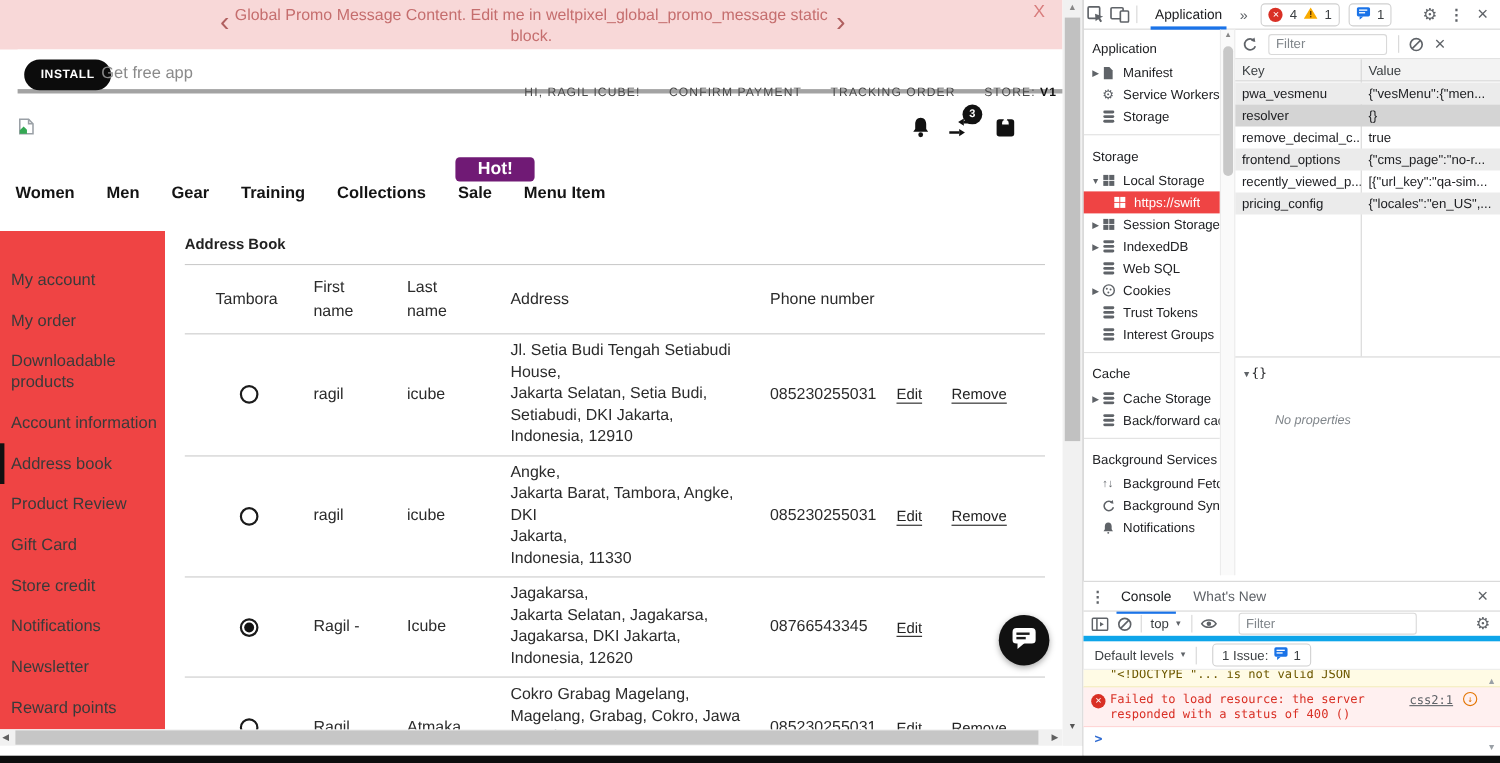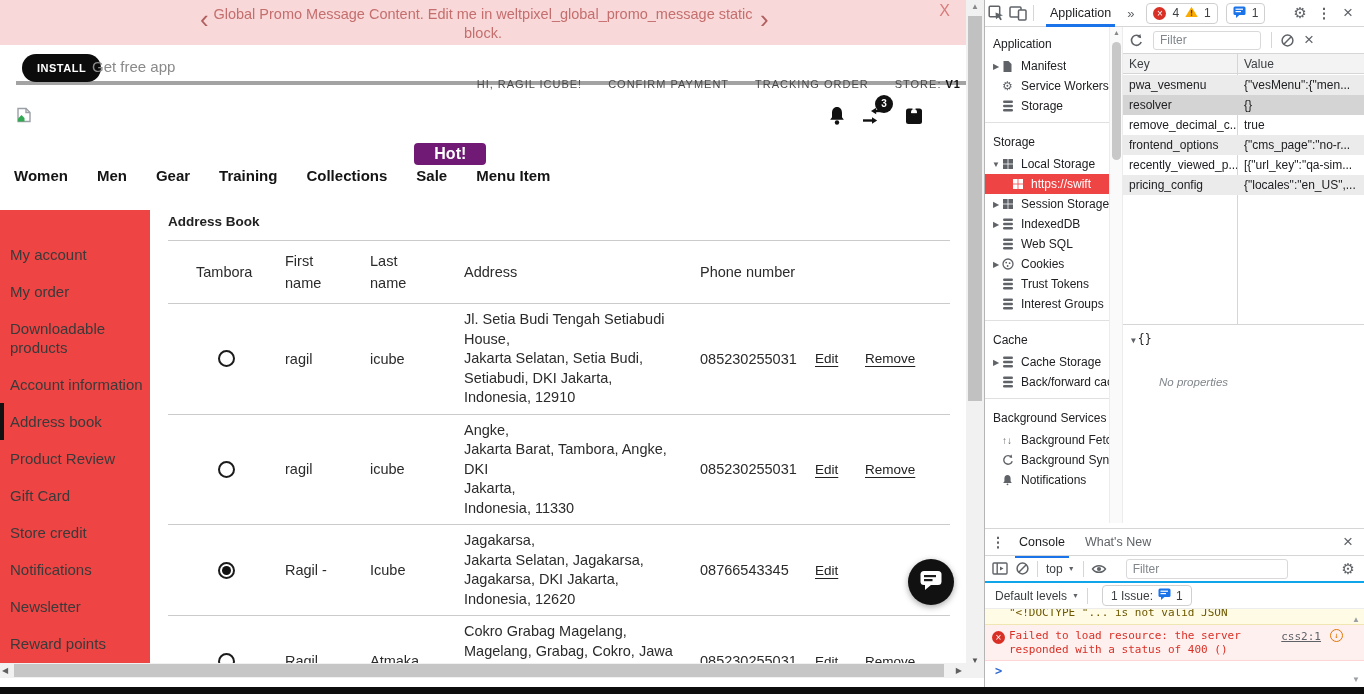--- a/index.html
+++ b/index.html
@@ -116,21 +116,21 @@
   .kv-sep{position:absolute;left:0;top:324px;width:242px;height:1px;background:#d6d6d6}
   .kv-preview-root{position:absolute;left:8px;top:332px;font-family:"DejaVu Sans Mono",monospace;font-size:11.5px;color:#202124}
   .kv-preview-root .tri{font-size:8px;color:#5f6368;margin-right:2px}
   .kv-preview-empty{position:absolute;left:36px;top:376px;font-family:Liberation Sans, sans-serif;font-size:11.5px;font-style:italic;color:#80868b}
 
   .dt-console{position:absolute;left:0;top:528px;width:380px;height:159px;border-top:1px solid #d6d6d6;background:#fff}
   .con-tabbar{position:absolute;left:0;top:0;width:380px;height:27px;border-bottom:1px solid #d6d6d6;display:flex;align-items:center}
   .con-tab{position:relative;height:27px;display:flex;align-items:center;padding:16px 10px;color:#5f6368;cursor:pointer;font-size:12.5px}
   .con-tab.active{color:#202124}
   .con-tab.active::after{content:"";position:absolute;left:6px;right:6px;bottom:0;height:2.5px;background:#1a73e8}
-  .con-toolbar{position:absolute;left:0;top:27px;width:380px;height:27px;border-bottom:2px solid #0ea5e9;display:flex;align-items:center}
+  .con-toolbar{position:absolute;left:0;top:27px;width:380px;height:27px;border-bottom:5px solid #0ea5e9;display:flex;align-items:center}
   .con-select{display:flex;align-items:center;gap:5px;font-size:12px;color:#3c4043;cursor:pointer;padding:0 4px}
   .dd-arrow{font-size:7px;color:#5f6368}
   .con-filter{width:162px;height:20px;border:1px solid #d9d9d9;border-radius:3px;font-size:12px;padding:0 6px;outline:none;margin-left:16px;font-family:"Liberation Sans",sans-serif;color:#333}
   .con-filter::placeholder{color:#80868b}
   .con-levels{position:absolute;left:0;top:54px;width:380px;height:26px;border-bottom:1px solid #ececec;display:flex;align-items:center}
   .issue-box{display:flex;align-items:center;gap:5px;border:1px solid #d0d0d0;border-radius:4px;padding:2px 8px;margin-left:10px;font-size:12px;color:#3c4043;cursor:pointer}
   .con-msgs{position:absolute;left:0;top:80px;width:380px}
   .msg{font-family:"DejaVu Sans Mono",monospace;font-size:11px;position:relative}
   .msg-warn{background:#fffbe5;border-bottom:1px solid #f0e6b1;height:16px;overflow:hidden;color:#6d5800}
   .msg-warn .txt{position:absolute;left:24px;top:-3px;white-space:nowrap}

